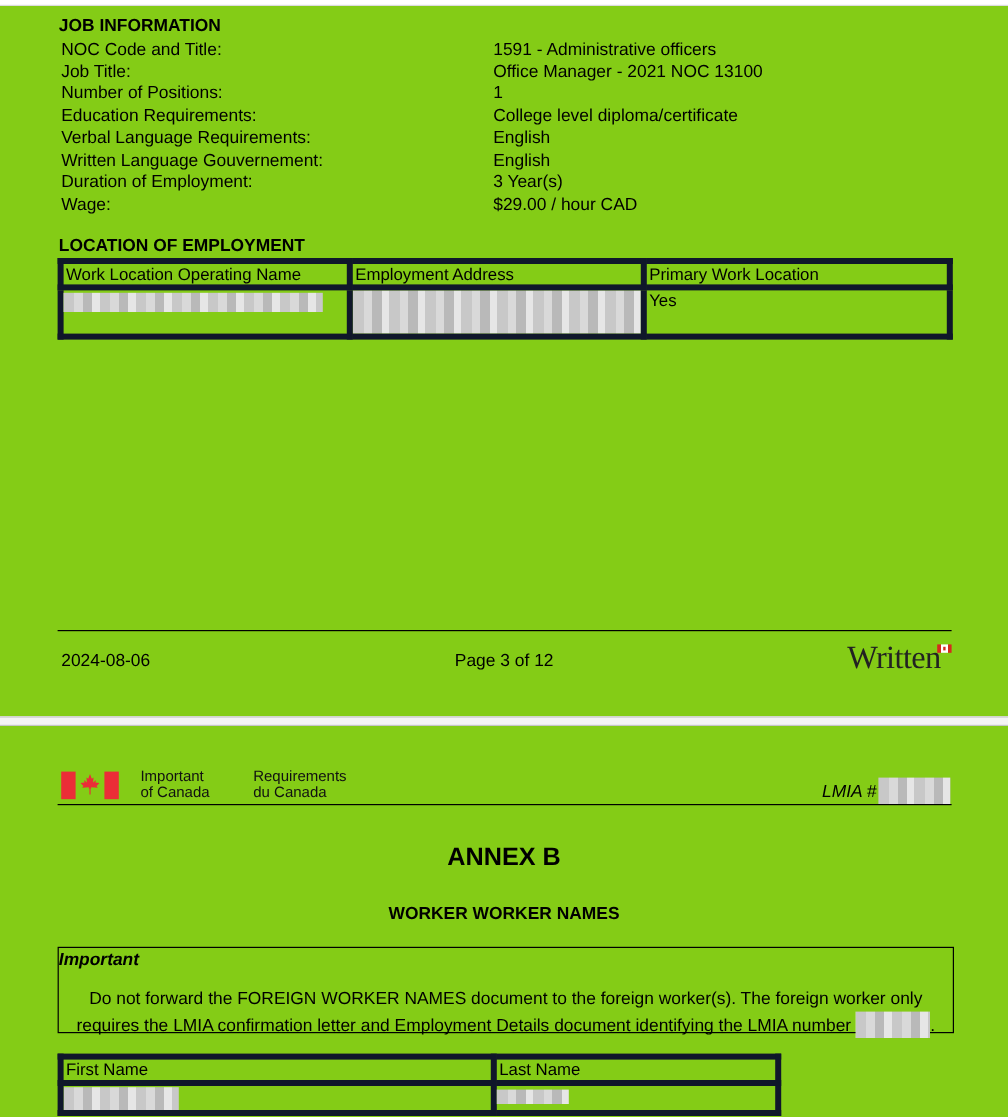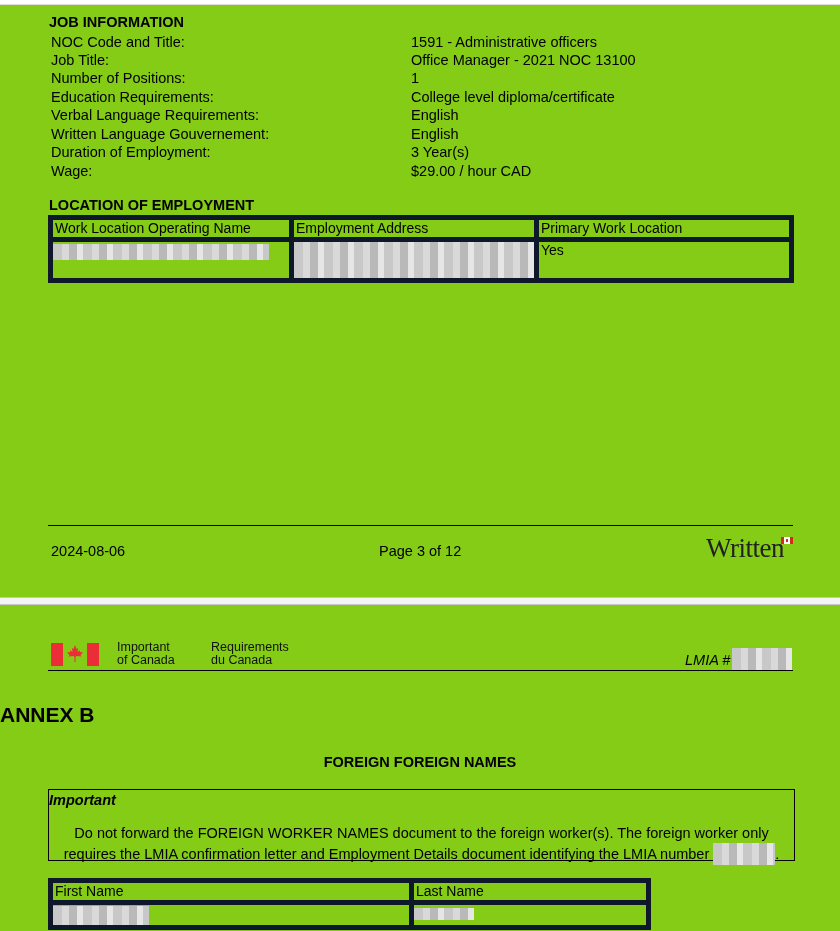--- a/index.html
+++ b/index.html
@@ -36,21 +36,21 @@
     .gov-flag .bar-l { position: absolute; left: 0; top: 0; width: 12px; height: 23px; background: #eb2d37; }
     .gov-flag .bar-r { position: absolute; right: 0; top: 0; width: 12px; height: 23px; background: #eb2d37; }
     .gov-flag .leaf { position: absolute; left: 16px; top: 2px; width: 16px; height: 19px; }
 
     .gov-en { position: absolute; left: 117px; top: 36px; font-size: 12.5px; line-height: 13px; color: #111; }
     .gov-fr { position: absolute; left: 211px; top: 36px; font-size: 12.5px; line-height: 13px; color: #111; }
     .header-line { position: absolute; left: 48px; top: 65px; width: 745px; height: 1px; background: #000; }
     .lmia-label { position: absolute; left: 685px; top: 47px; font-size: 14.5px; font-style: italic; }
     .lmia-blur { position: absolute; left: 732px; top: 43px; width: 60px; height: 22px; }
 
-    .annex-title { position: absolute; left: 0; width: 840px; top: 98px; font-weight: bold; font-size: 21px; }
+    .annex-title { position: absolute; left: 0; width: 840px; top: 98px; text-align: center; font-weight: bold; font-size: 21px; }
     .fw-title { position: absolute; left: 0; width: 840px; top: 149px; text-align: center; font-weight: bold; font-size: 14.5px; }
 
     .important-box { position: absolute; left: 48px; top: 184px; width: 747px; height: 72px; border: 1px solid #000; }
     .important-title { position: absolute; left: 0; width: 745px; top: 2px; text-align: left; font-style: italic; font-weight: bold; font-size: 14.5px; }
     .important-text { position: absolute; left: 1px; width: 743px; top: 34px; text-align: center; font-size: 14.5px; line-height: 19px; }
     .important-blur { display: inline-block; width: 62px; height: 22px; vertical-align: -6px; }
   </style>
 </head>
 <body>
 
@@ -136,21 +136,21 @@
   </div>
   <div class="gov-fr">
     <div>Requirements</div>
     <div>du Canada</div>
   </div>
   <div class="lmia-label">LMIA #</div>
   <div class="lmia-blur blur"></div>
   <div class="header-line"></div>
 
   <div class="annex-title">ANNEX B</div>
-  <div class="fw-title">FOREIGN FOREIGN NAMES</div>
+  <div class="fw-title">WORKER WORKER NAMES</div>
 
   <div class="important-box">
     <div class="important-title">Important</div>
     <div class="important-text"><span>Do not forward the FOREIGN WORKER NAMES document to the foreign worker(s). The foreign worker only requires the LMIA confirmation letter and Employment Details document identifying the LMIA number</span> <span class="important-blur blur"></span><span>.</span></div>
   </div>
 
   <table class="grid" style="left:48px; top:273px; width:603px;">
     <tbody>
         <tr>
       <th style="width:361px;">First Name</th>

